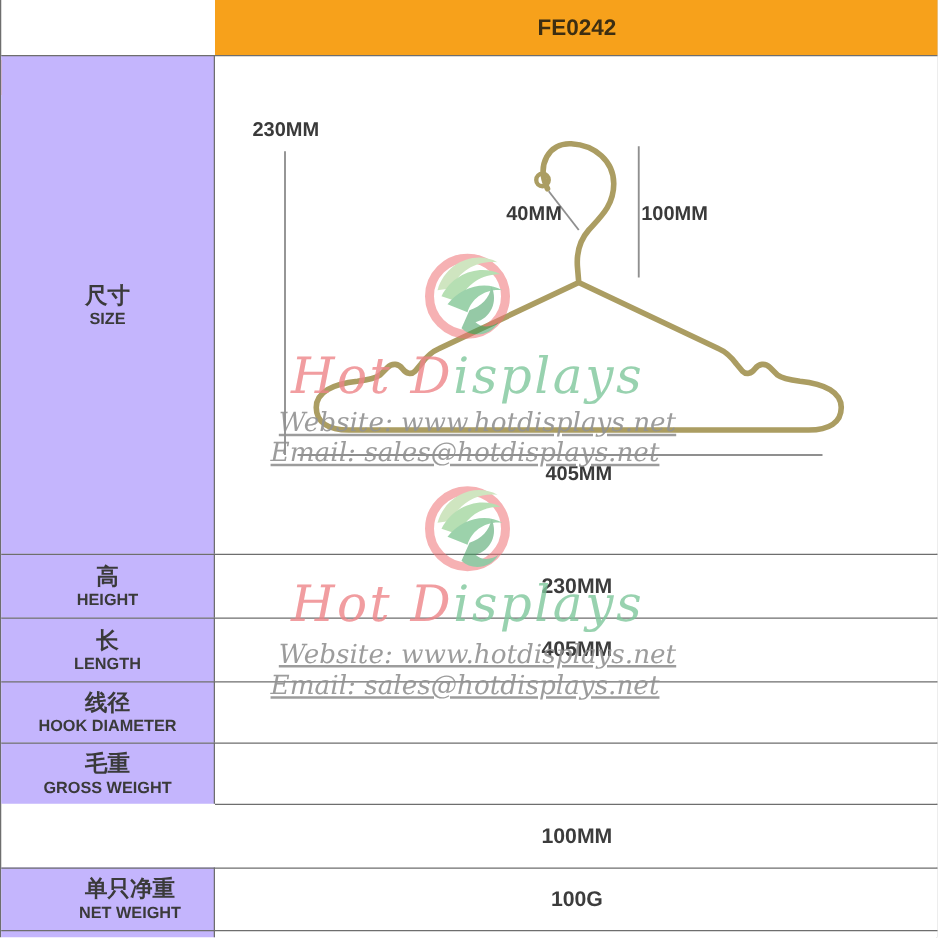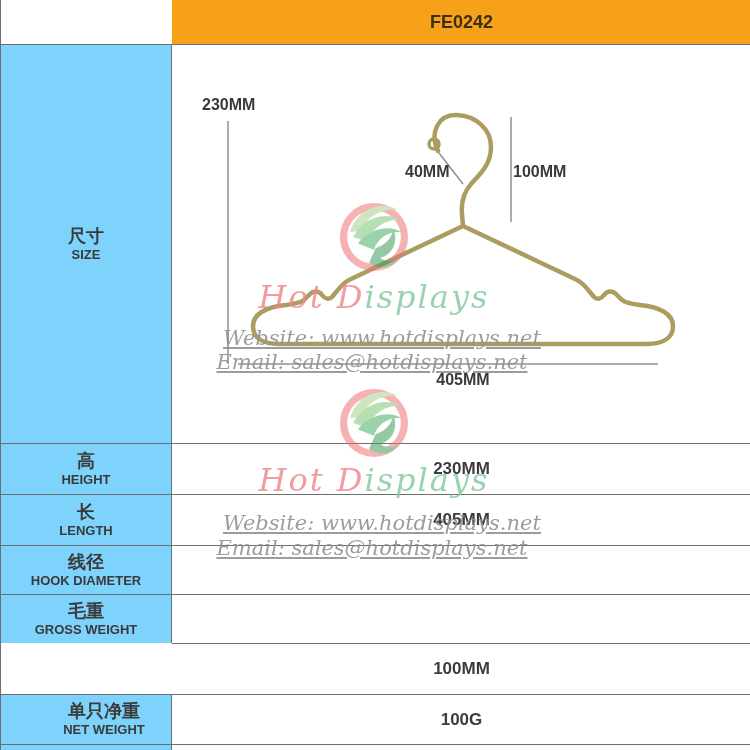--- a/index.html
+++ b/index.html
@@ -1,31 +1,31 @@
 <!DOCTYPE html>
 <html><head>
 <meta charset="utf-8">
 <style>
   html,body{margin:0;padding:0;}
   body{width:750px;height:750px;background:#fff;font-family:"Liberation Sans",sans-serif;position:relative;overflow:hidden;}
   .sheet{position:absolute;left:0;top:0;width:750px;height:750px;border-left:1px solid #6e6e6e;border-right:1px solid #6e6e6e;box-sizing:border-box;}
   .cell{position:absolute;box-sizing:border-box;display:flex;flex-direction:column;align-items:center;justify-content:center;}
-  .label-col{left:0;width:171px;background:#7dd3fc;border-right:1px solid #6e6e6e;}
+  .label-col{left:0;width:171px;background:#c4b5fd;border-right:1px solid #6e6e6e;}
   .value-col{left:171px;width:579px;background:#ffffff;}
   .row-border{border-top:1px solid #6e6e6e;}
   .hdr{background:#f7a11b;}
   .cn{font-size:18px;font-weight:bold;color:#3a3a3a;line-height:21px;}
   .en{font-size:13px;font-weight:bold;color:#3a3a3a;line-height:16px;}
   .hdr .cn,.hdr .en{color:#3d2e12;}
   .val{font-size:17px;font-weight:bold;color:#3c3c3c;}
   .hdr .val{font-size:18px;color:#3d2e12;}
   .dim-label{position:absolute;font-size:16px;font-weight:bold;color:#3a3a3a;z-index:3;}
   .diagram-svg{position:absolute;left:0;top:0;z-index:2;pointer-events:none;}
   .wm{position:absolute;z-index:4;pointer-events:none;}
-  .wm-script{font-family:"DejaVu Serif","Liberation Serif",serif;font-style:italic;font-size:32px;letter-spacing:2px;opacity:.8;white-space:nowrap;transform:translateX(-50%);}
+  .wm-script{font-family:"DejaVu Serif","Liberation Serif",serif;font-style:italic;font-size:40px;letter-spacing:2px;opacity:.8;white-space:nowrap;transform:translateX(-50%);}
   .wm-hot,.wm-d{color:#ee8589;}
   .wm-isplays{color:#7fc79c;}
   .wm-line{font-family:"DejaVu Serif","Liberation Serif",serif;font-style:italic;font-size:21px;color:#929292;text-decoration:underline;white-space:nowrap;opacity:.9;transform:translateX(-50%);}
   .wm-logo{opacity:.55;transform:translateX(-50%);}
 </style>
 </head>
 <body>
 
 <div class="sheet">
 

